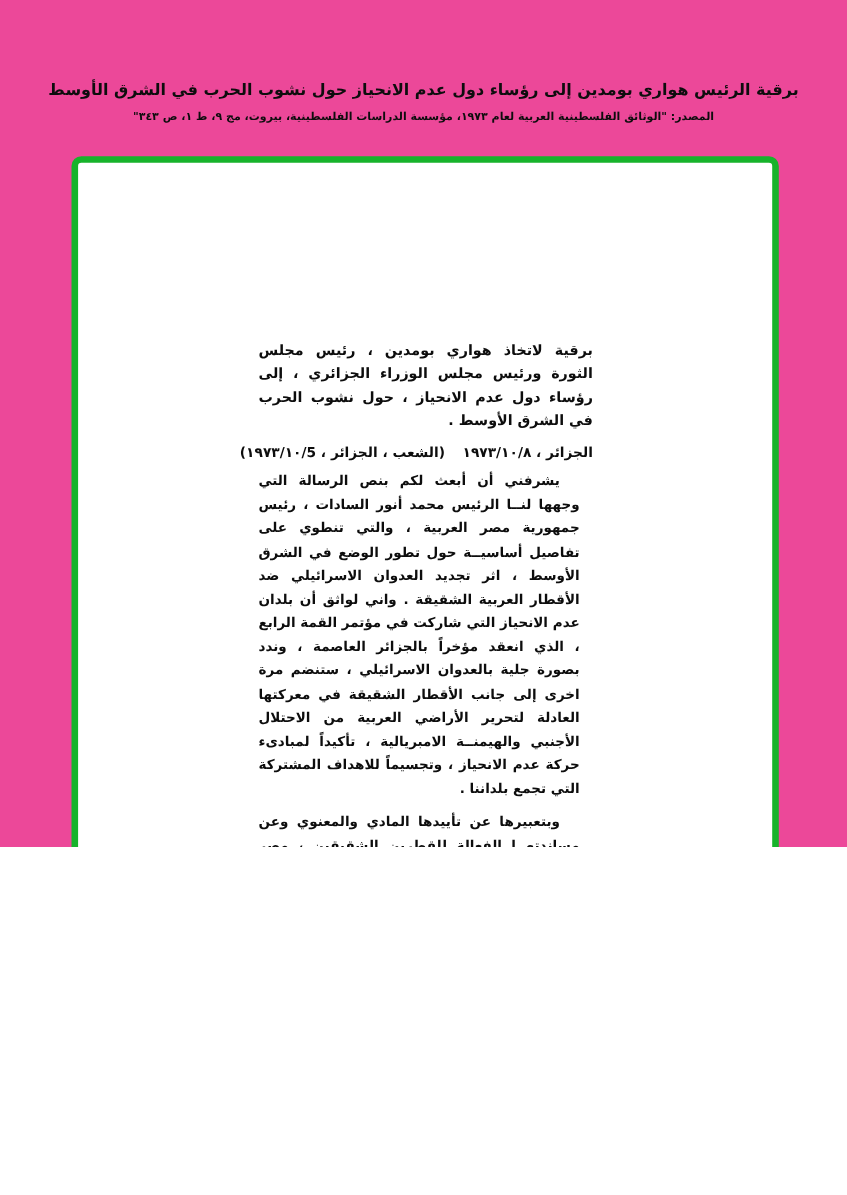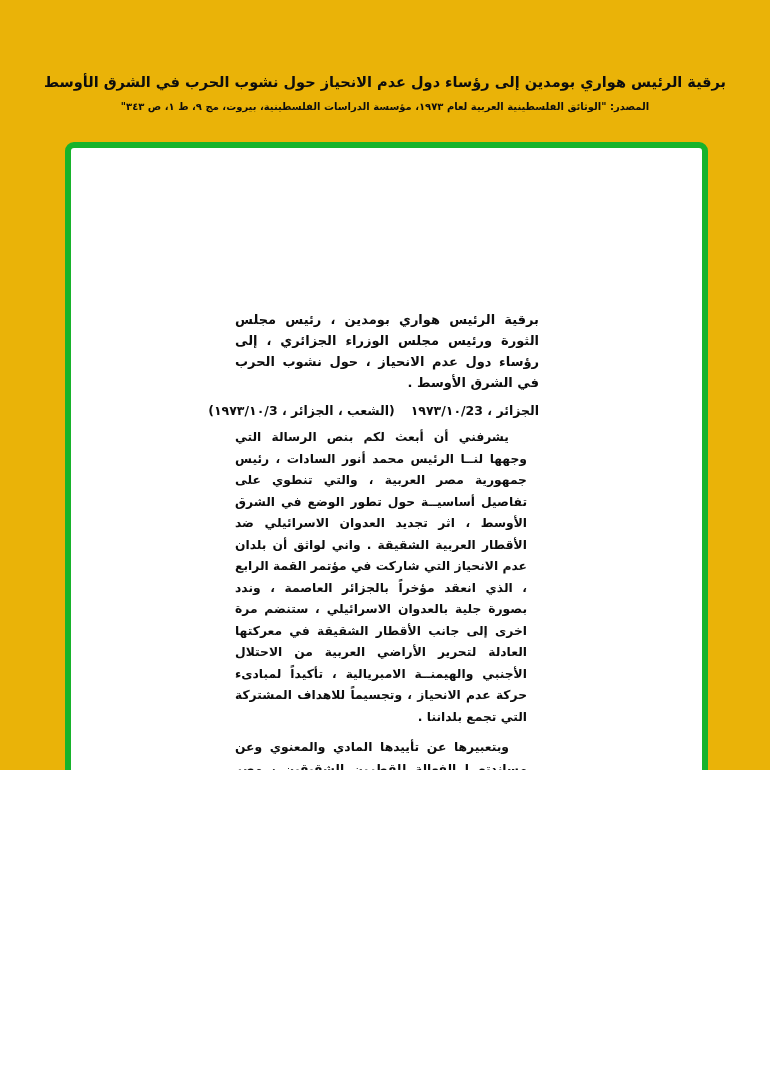--- a/index.html
+++ b/index.html
@@ -5,21 +5,21 @@
   html, body { margin: 0; padding: 0; }
   body {
     width: 770px; height: 1086px;
     background: #ffffff;
     font-family: "DejaVu Sans", sans-serif;
     color: #0d0d0d;
   }
   .page {
     position: relative;
     width: 770px; height: 770px;
-    background: #eab308;
+    background: #ec4899;
     overflow: hidden;
   }
   .page-title {
     position: absolute;
     top: 74px; left: 20px; right: 20px;
     margin: 0;
     direction: rtl;
     text-align: center;
     font-size: 14.5px;
     font-weight: bold;
@@ -82,25 +82,25 @@
 
 <div class="page">
 
   <h1 class="page-title">برقية الرئيس هواري بومدين إلى رؤساء دول عدم الانحياز حول نشوب الحرب في الشرق الأوسط</h1>
 
   <div class="source-line">المصدر: "الوثائق الفلسطينية العربية لعام ١٩٧٣، مؤسسة الدراسات الفلسطينية، بيروت، مج ٩، ط ١، ص ٣٤٣"</div>
 
   <div class="scan-frame" style="border-color: rgb(23, 179, 43);">
     <div class="doc-text">
 
-      <p class="doc-heading">برقية الرئيس هواري بومدين ، رئيس مجلس الثورة ورئيس مجلس الوزراء الجزائري ، إلى رؤساء دول عدم الانحياز ، حول نشوب الحرب في الشرق الأوسط .</p>
+      <p class="doc-heading">برقية لاتخاذ هواري بومدين ، رئيس مجلس الثورة ورئيس مجلس الوزراء الجزائري ، إلى رؤساء دول عدم الانحياز ، حول نشوب الحرب في الشرق الأوسط .</p>
 
       <div class="dateline">
-        <span>الجزائر ، ١٩٧٣/١٠/23</span>
-        <span>(الشعب ، الجزائر ، ١٩٧٣/١٠/3)</span>
+        <span>الجزائر ، ١٩٧٣/١٠/٨</span>
+        <span>(الشعب ، الجزائر ، ١٩٧٣/١٠/5)</span>
       </div>
 
       <p class="body-par">يشرفني أن أبعث لكم بنص الرسالة التي وجهها لنــا الرئيس محمد أنور السادات ، رئيس جمهورية مصر العربية ، والتي تنطوي على تفاصيل أساسيــة حول تطور الوضع في الشرق الأوسط ، اثر تجديد العدوان الاسرائيلي ضد الأقطار العربية الشقيقة . واني لواثق أن بلدان عدم الانحياز التي شاركت في مؤتمر القمة الرابع ، الذي انعقد مؤخراً بالجزائر العاصمة ، وندد بصورة جلية بالعدوان الاسرائيلي ، ستنضم مرة اخرى إلى جانب الأقطار الشقيقة في معركتها العادلة لتحرير الأراضي العربية من الاحتلال الأجنبي والهيمنــة الامبريالية ، تأكيداً لمبادىء حركة عدم الانحياز ، وتجسيماً للاهداف المشتركة التي تجمع بلداننا .</p>
 
       <p class="body-par">وبتعبيرها عن تأييدها المادي والمعنوي وعن مساندتهــا الفعالة للقطرين الشقيقين ، مصر وسورية ، اللتين تتعرضان من جديد لاعتداء صهيوني ، امبريالي وتوسعي ، تصبغ بلدان عدم الانحياز قراراتها بمغزاها الحقيقي ومحتواها المجسم ، وتؤكد نجاعة تضامنها والتزامهــا بالدفاع عن قضايا الحرية والعدالة ، ولا يسع ذلك سوى تثبيت ايماننا في ان بلدان عدم الانحياز لن تدخر جهداً لاتخاذ القرارات الضرورية حسب متطلبات الوضع الراهن في الشرق الأوسط .</p>
 
       <div class="end-divider" style="background: rgb(0, 0, 0);"></div>
 
     </div>
   </div>

